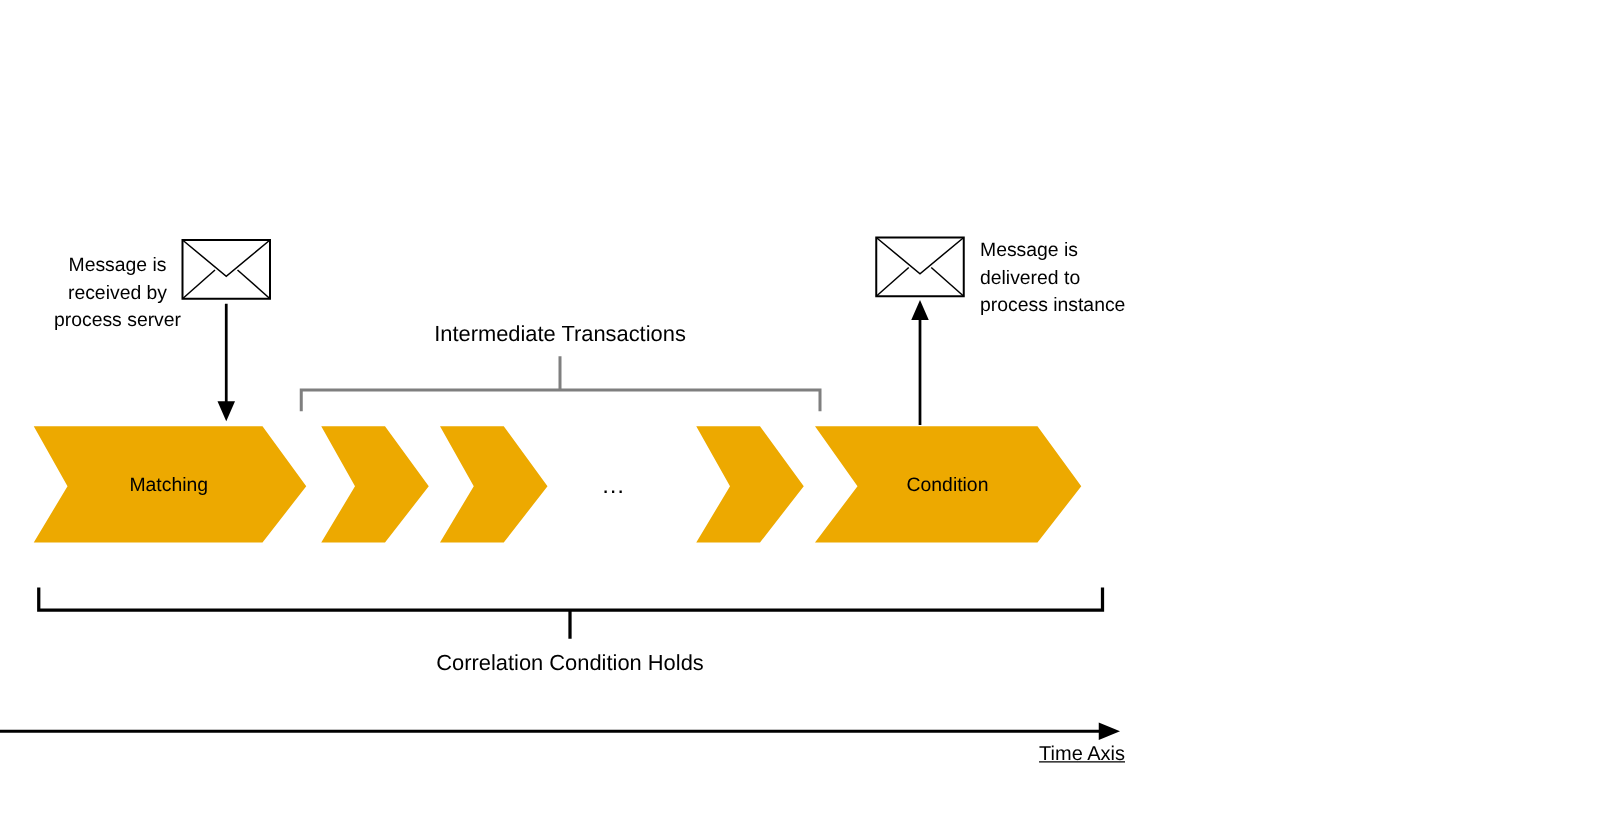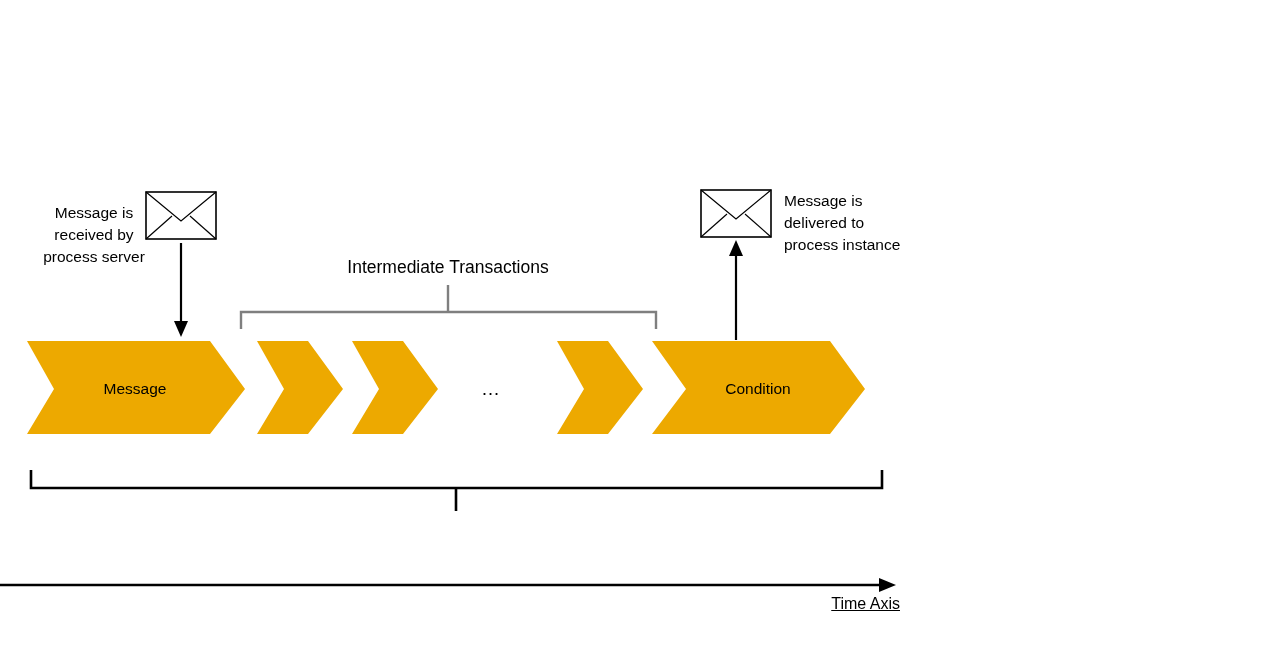--- a/index.html
+++ b/index.html
@@ -155,22 +155,23 @@
       <polygon points="896,585 879,578 879,592" fill="#000000"></polygon>
     </g>
   </svg>
 
   <div class="txt note-text note-left">Message is received by process server</div>
 
   <div class="txt bracket-label label-intermediate">Intermediate Transactions</div>
 
   <div class="txt note-text note-right">Message is delivered to process instance</div>
 
+  <div class="txt bracket-label label-correlation">Correlation Condition Holds</div>
 
-  <div class="txt chevron-label label-matching">Message</div>
+  <div class="txt chevron-label label-matching">Matching</div>
 
   <div class="txt chevron-label label-delivery">Condition</div>
 
   <div class="txt ellipsis-label">…</div>
 
   <div class="txt axis-label">Time Axis</div>
 
 </div>
 
 </body></html>

